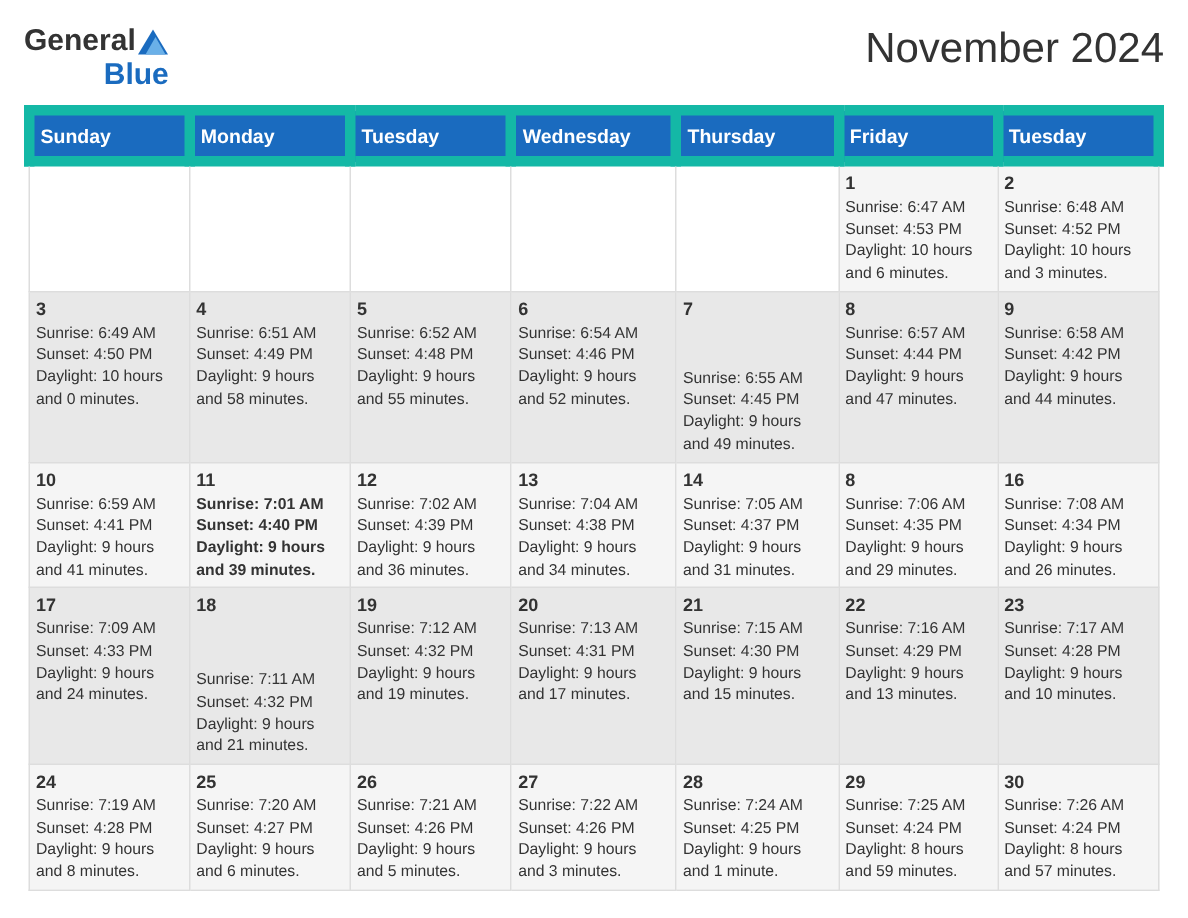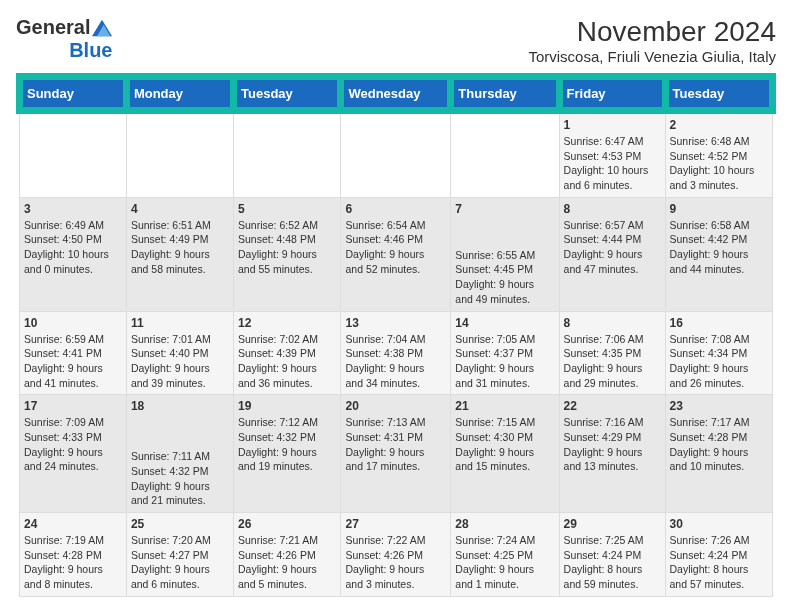--- a/index.html
+++ b/index.html
@@ -104,21 +104,20 @@
       <span class="logo-general">General</span>
       <svg class="logo-icon" viewBox="0 0 24 20">
         <polygon points="0,20 12,0 24,20" fill="#1a6bbf"></polygon>
         <polygon points="6,20 14,6 22,20" fill="#6ab0e8"></polygon>
       </svg>
     </div>
     <span class="logo-blue">Blue</span>
   </div>
   <div class="title-section">
     <div class="month-title">November 2024</div>
-    <div class="subtitle">Torviscosa, Friuli Venezia Giulia, Italy</div>
   </div>
 </div>
 
 <table>
   <thead>
     <tr>
     <th>Sunday</th>
         <th>Monday</th>
         <th>Tuesday</th>
         <th>Wednesday</th>
@@ -203,21 +202,21 @@
       <tr>
         <td>
           <span class="day-number">10</span>
           <div class="day-info" style="white-space: pre-line;">Sunrise: 6:59 AM
 Sunset: 4:41 PM
 Daylight: 9 hours
 and 41 minutes.</div>
         </td>
         <td>
           <span class="day-number">11</span>
-          <div class="day-info" style="white-space: pre-line;">Sunrise: 7:01 AM
+          <div class="day-info" style="white-space: pre-line; font-weight: bold;">Sunrise: 7:01 AM
 Sunset: 4:40 PM
 Daylight: 9 hours
 and 39 minutes.</div>
         </td>
         <td>
           <span class="day-number">12</span>
           <div class="day-info" style="white-space: pre-line;">Sunrise: 7:02 AM
 Sunset: 4:39 PM
 Daylight: 9 hours
 and 36 minutes.</div>

